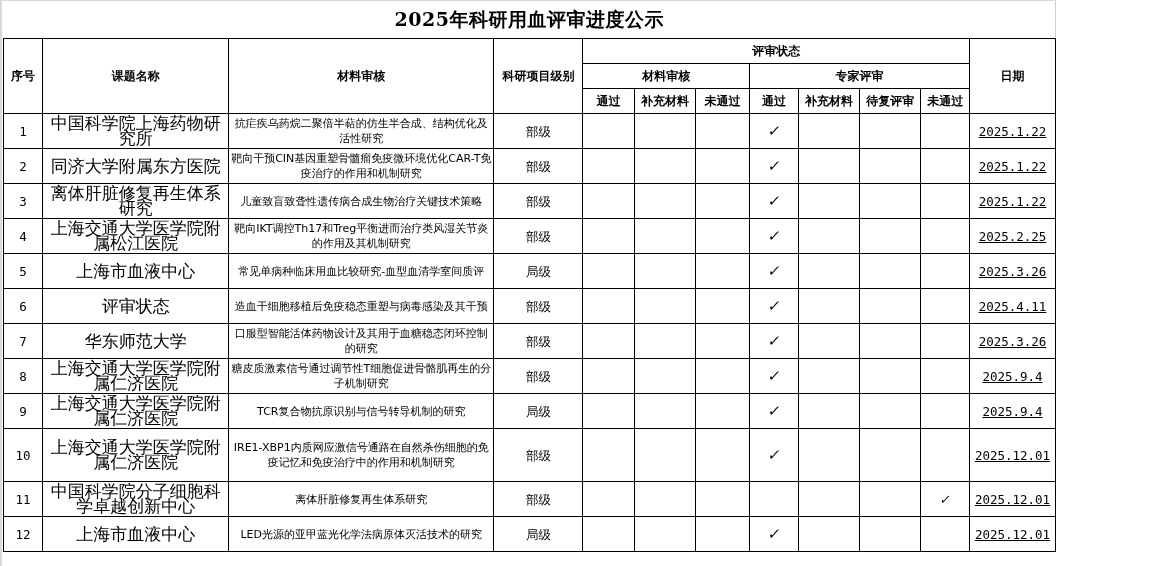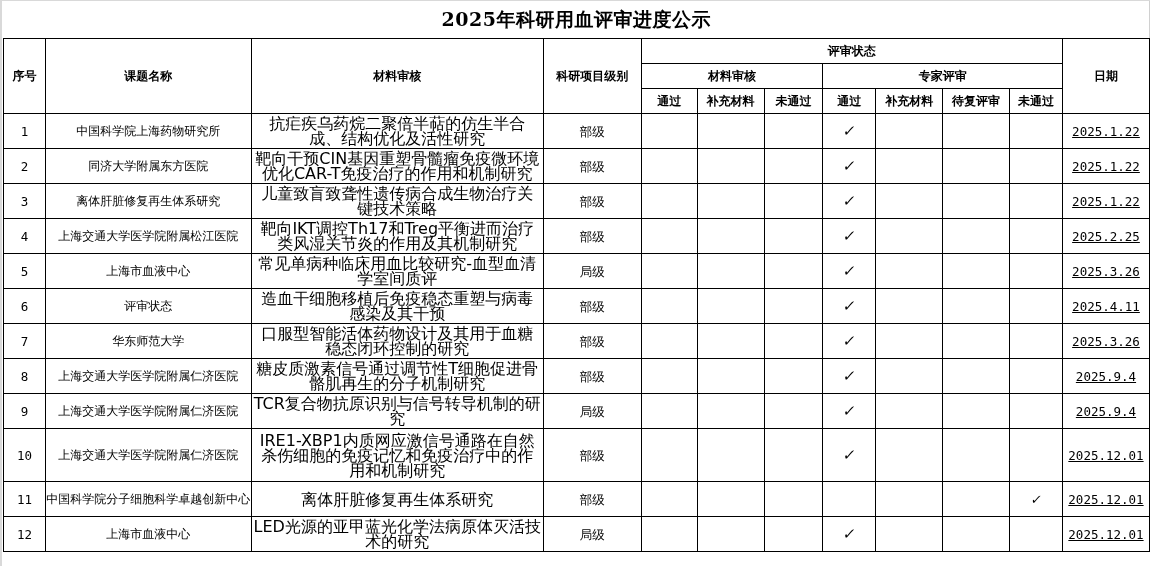--- a/index.html
+++ b/index.html
@@ -1,37 +1,37 @@
 <!DOCTYPE html>
 <html><head>
 <meta charset="utf-8">
 <style>
   html, body { margin: 0; padding: 0; background: #ffffff; }
   body { width: 1150px; height: 566px; overflow: hidden; position: relative; }
   .sheet {
-    position: absolute; left: 0; top: 0; width: 1150px; height: 566px;
+    position: absolute; left: 0; top: 0; width: 1056px; height: 566px;
     border-left: 2px solid #d9d9d9; border-top: 1px solid #d9d9d9;
     box-sizing: border-box; background: #fff;
   }
   table {
     position: absolute; left: 1px; top: 0;
     border-collapse: collapse; table-layout: fixed;
     font-family: "DejaVu Sans", "Liberation Sans", sans-serif;
     color: #000;
   }
   td, th { border: 1.5px solid #000; padding: 0; text-align: center; vertical-align: middle; overflow: hidden; }
   .title-cell {
     height: 37px; border-top: none; border-left: none; border-right: 1px solid #d0d0d0;
     font-family: "DejaVu Serif", "Liberation Serif", serif; font-size: 19px; font-weight: bold;
     letter-spacing: 0.5px;
   }
   th { font-size: 12px; font-weight: bold; height: 24px; }
   td { font-size: 12.5px; line-height: 15px; height: 34px; }
-  td.unit { font-size: 12px; }
-  td.topic { font-size: 16px; padding: 0 2px; }
+  td.unit { font-size: 17px; }
+  td.topic { font-size: 11px; padding: 0 2px; }
   td.num, td.date { font-family: "DejaVu Sans Mono", "Liberation Mono", monospace; font-size: 12.5px; }
   td.date { letter-spacing: 0px; text-decoration: underline; }
   .tall td { height: 52px; }
   .check { display: inline-block; font-size: 15px; font-weight: bold; transform: skewX(-10deg); }
   .check.thin { font-weight: normal; font-size: 13px; }
 </style>
 </head>
 <body>
 
 <div class="sheet">

